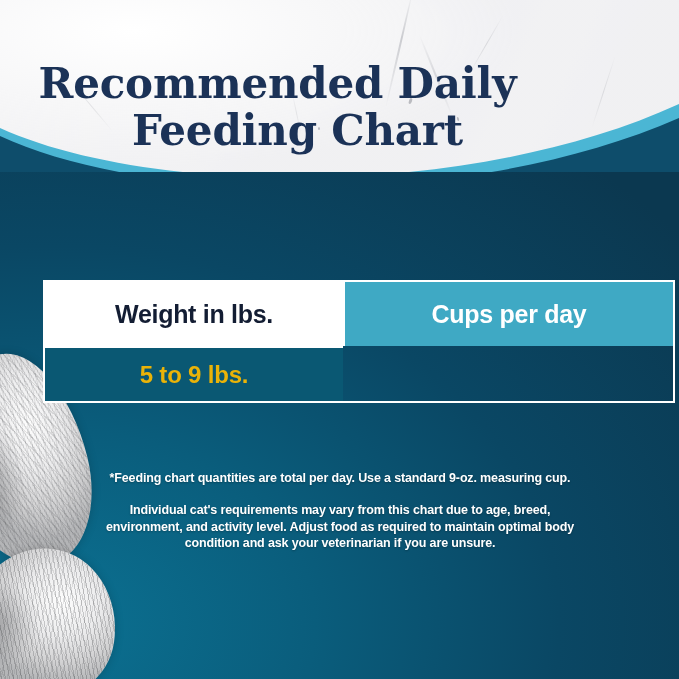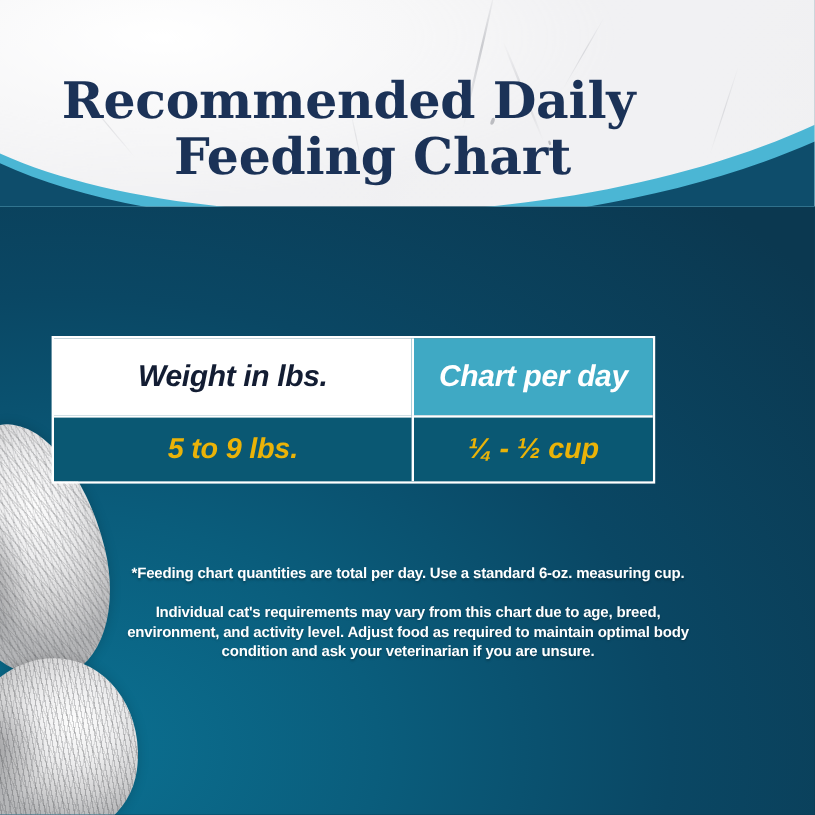--- a/index.html
+++ b/index.html
@@ -38,21 +38,21 @@
   .v6{left:44%;top:52%;width:1px;height:48px;transform:rotate(-12deg);
       background:linear-gradient(to bottom,rgba(160,162,168,0) 0%,rgba(150,152,160,.20) 50%,rgba(160,162,168,0) 100%);}
   .speck{position:absolute;background:rgba(120,122,130,.45);border-radius:50%;}
   .s1{left:59.5%;top:57%;width:2.5px;height:6px;transform:rotate(20deg);}
   .s2{left:66%;top:68%;width:2px;height:4px;transform:rotate(-15deg);}
   .s3{left:47%;top:74%;width:2px;height:3px;}
 
   .curve-svg{position:absolute;left:0;top:0;width:679px;height:200px;display:block;}
 
   .title{
-    position:absolute;left:13px;top:32px;width:555px;
+    position:absolute;left:0;top:32px;width:555px;
     text-align:center;
     font-family:"DejaVu Serif",serif;
     font-weight:700;
     font-size:42px;
     line-height:47px;
     letter-spacing:-0.2px;
     color:#1b3257;
     z-index:5;
   }
   .title .l2{display:block;margin-left:40px;}
@@ -77,25 +77,24 @@
     opacity:.85;
   }
   .fur-body::before{
     content:"";position:absolute;left:-18%;top:18%;width:76%;height:72%;
     border-radius:50%;
     background:radial-gradient(closest-side, rgba(60,62,66,.30), rgba(60,62,66,0) 78%);
   }
 
   
   .chart-table{
-    position:absolute;left:43px;top:280px;width:503px;
+    position:absolute;left:43px;top:280px;width:632px;
     border:2px solid #ffffff;
     box-sizing:border-box;
     z-index:4;
-    font-style:italic;
   }
   .trow{display:flex;}
   .tcell{
     box-sizing:border-box;
     display:flex;align-items:center;justify-content:center;
     text-align:center;
   }
   .col-a{width:298px;}
   .col-b{width:293px;flex:1;}
 
@@ -162,26 +161,25 @@
   <div class="fur fur-a">
     <div class="fur-body"></div>
   </div>
   <div class="fur fur-b">
     <div class="fur-body"></div>
   </div>
 
   <div class="chart-table">
     <div class="trow head-row">
       <div class="tcell col-a">Weight in lbs.</div>
-      <div class="tcell col-b">Chart per day</div>
+      <div class="tcell col-b">Cups per day</div>
     </div>
     <div class="trow data-row">
       <div class="tcell col-a">5 to 9 lbs.</div>
-      <div class="tcell col-b">¼ - ½ cup</div>
     </div>
   </div>
 
   <div class="notes">
-    <p class="note-star">*Feeding chart quantities are total per day. Use a standard 6-oz. measuring cup.</p>
+    <p class="note-star">*Feeding chart quantities are total per day. Use a standard 9-oz. measuring cup.</p>
     <p class="note-body">Individual cat's requirements may vary from this chart due to age, breed, environment, and activity level. Adjust food as required to maintain optimal body condition and ask your veterinarian if you are unsure.</p>
   </div>
 
 </div>
 
 </body></html>

